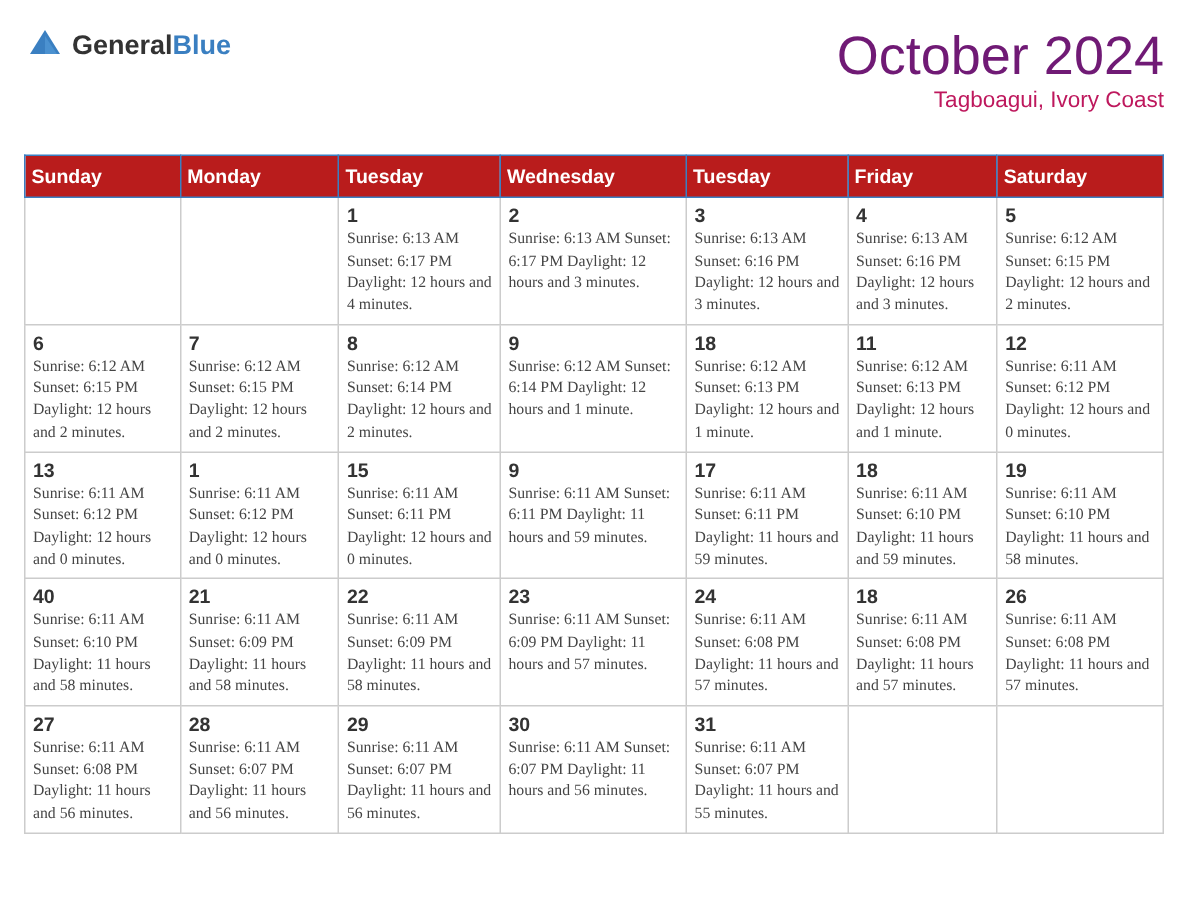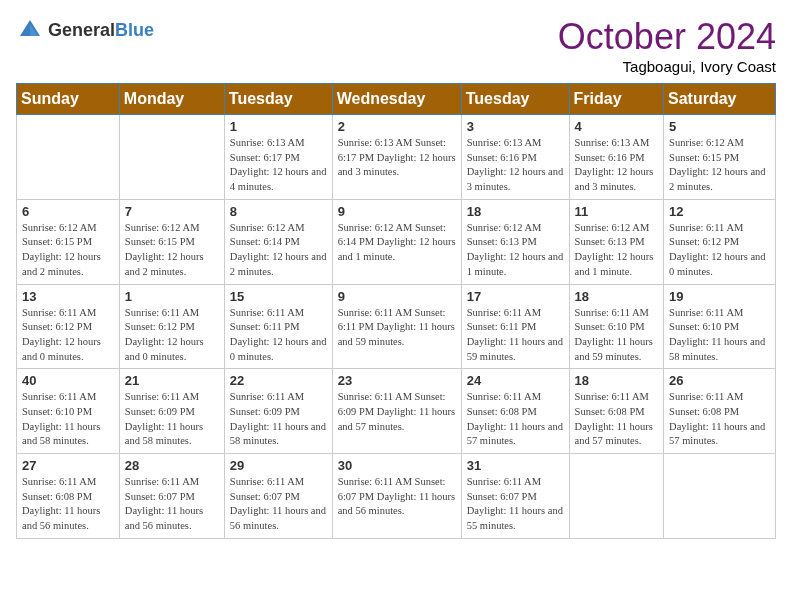--- a/index.html
+++ b/index.html
@@ -7,21 +7,21 @@
       font-family: Arial, sans-serif;
       background: #fff;
       width: 792px;
       min-height: 612px;
       padding: 16px;
     }
     .header-area {
       display: flex;
       justify-content: space-between;
       align-items: flex-start;
-      margin-bottom: 8px;
+      margin-bottom: 28px;
     }
     .logo {
       display: flex;
       align-items: center;
       gap: 4px;
     }
     .logo-text-general {
       font-size: 18px;
       font-weight: bold;
       color: #333;
@@ -38,33 +38,33 @@
     .title-area {
       text-align: right;
     }
     .month-title {
       font-size: 36px;
       font-weight: normal;
       color: #701a75;
     }
     .subtitle {
       font-size: 15px;
-      color: #000000;
+      color: #be185d;
     }
     table {
       width: 100%;
       border-collapse: collapse;
       font-size: 11px;
     }
     th {
-      background-color: #a16207;
+      background-color: #b91c1c;
       color: #fff;
       padding: 6px 4px;
       text-align: left;
-      font-size: 16px;
+      font-size: 13px;
       font-weight: bold;
       border: 1px solid #3a7fc1;
     }
     td {
       vertical-align: top;
       padding: 4px 5px;
       border: 1px solid #ccc;
       min-height: 70px;
       height: 80px;
       background: #fff;

